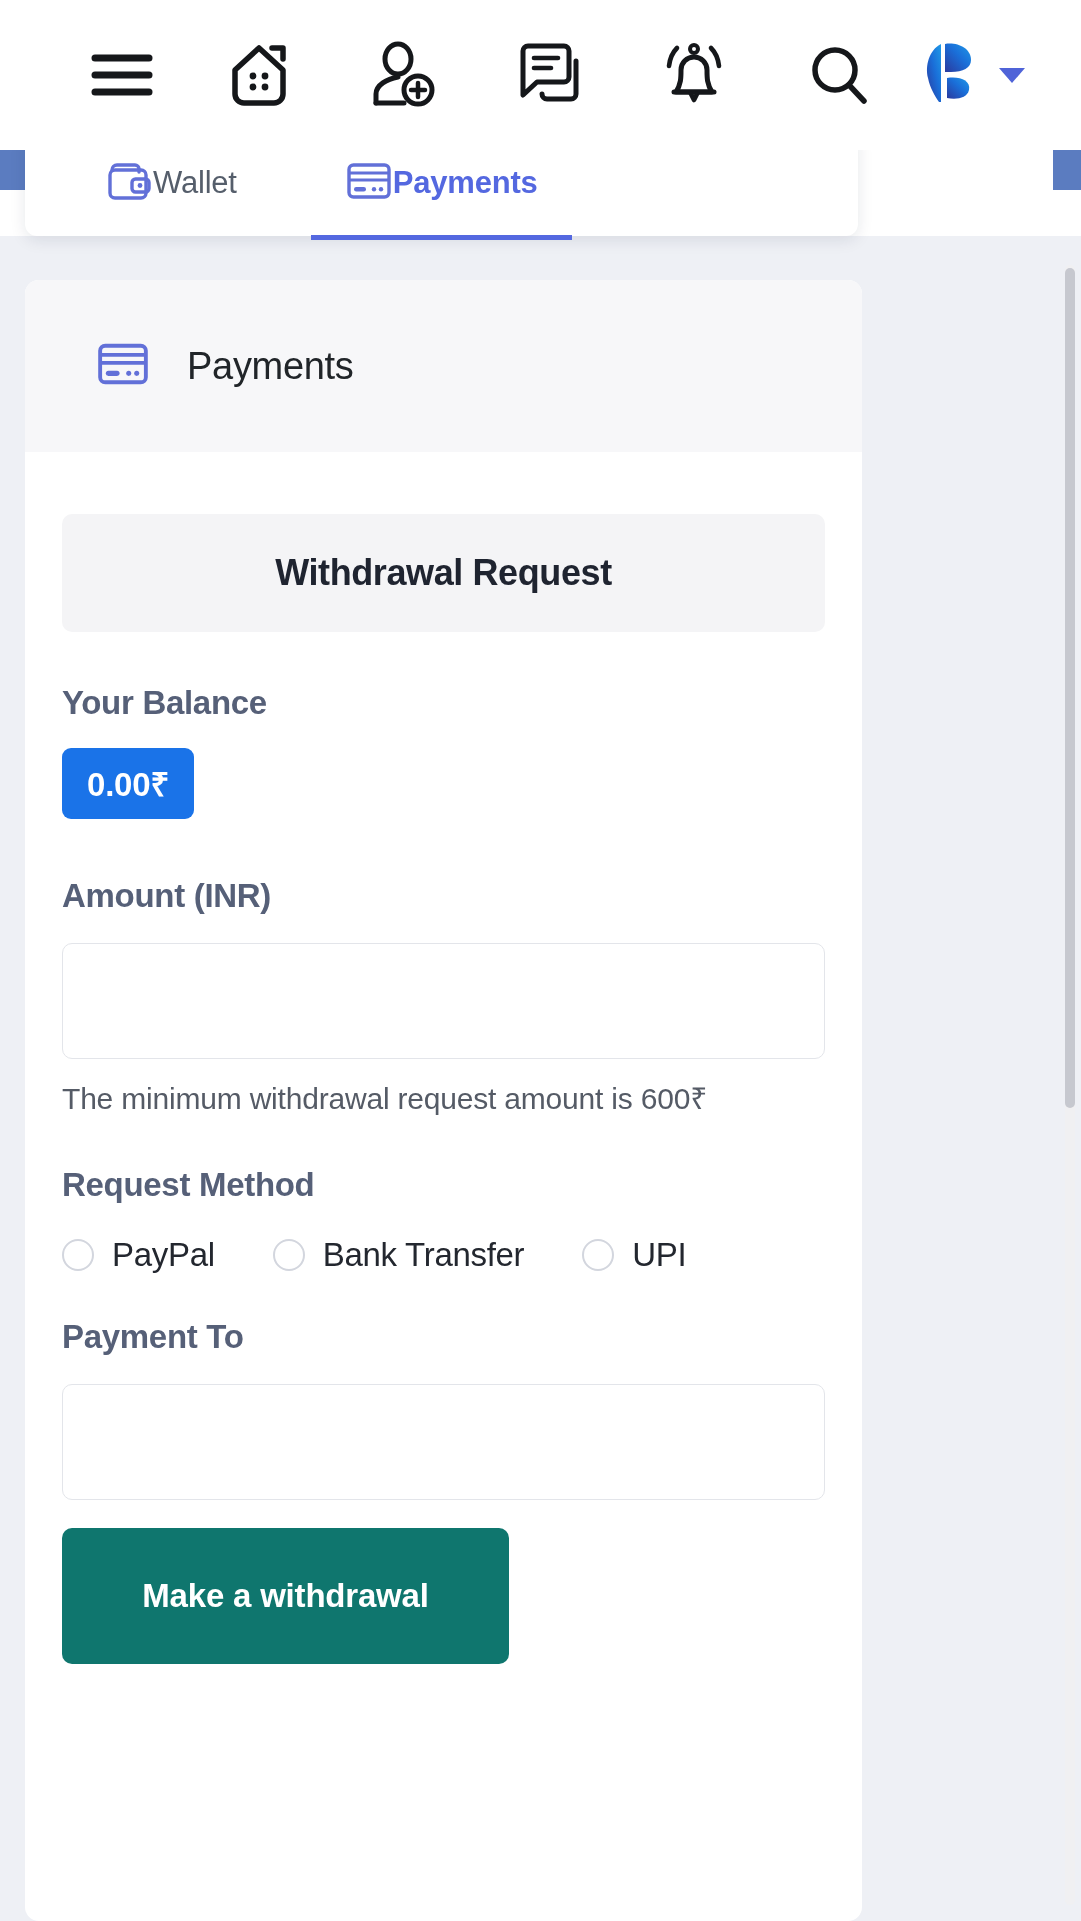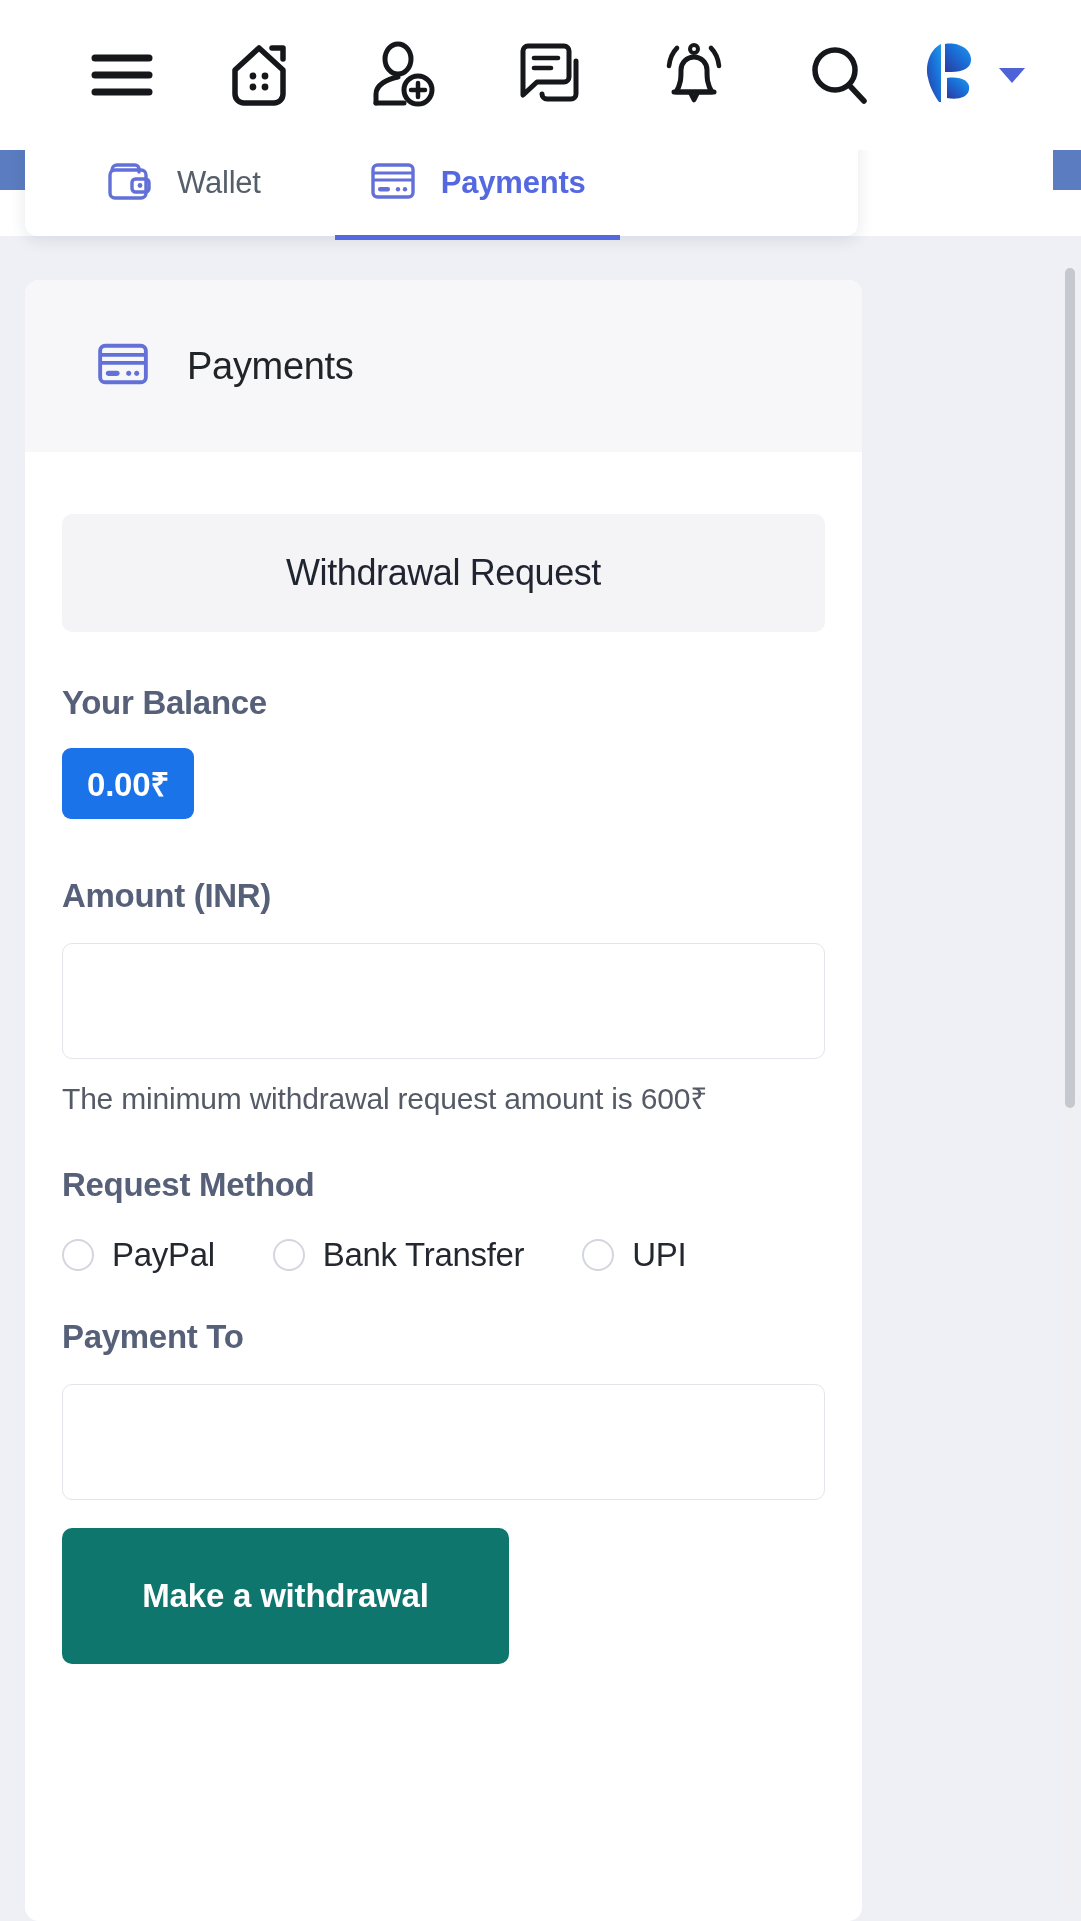--- a/index.html
+++ b/index.html
@@ -84,21 +84,20 @@
     position: absolute;
     left: 0; top: 0;
     height: 106px;
     display: flex;
     align-items: center;
   }
   .tab {
     height: 106px;
     display: flex;
     align-items: center;
-    gap: 24px;
     padding: 0 34px;
     cursor: pointer;
     position: relative;
   }
   .tab .tab-label {
     font-size: 31px;
     letter-spacing: -0.2px;
   }
   .tab.inactive .tab-label { color: #555e6b; font-weight: 400; }
   .tab.active   .tab-label { color: #5468e0; font-weight: 700; }
@@ -151,21 +150,21 @@
   .title-box {
     height: 118px;
     background: #f4f4f6;
     border-radius: 10px;
     display: flex;
     align-items: center;
     justify-content: center;
   }
   .title-box .title-text {
     font-size: 36px;
-    font-weight: 400;
+    font-weight: 700;
     color: #1f2430;
     letter-spacing: -0.4px;
   }
 
   .field-label {
     font-size: 33px;
     font-weight: 700;
     color: #566078;
     letter-spacing: -0.3px;
   }

